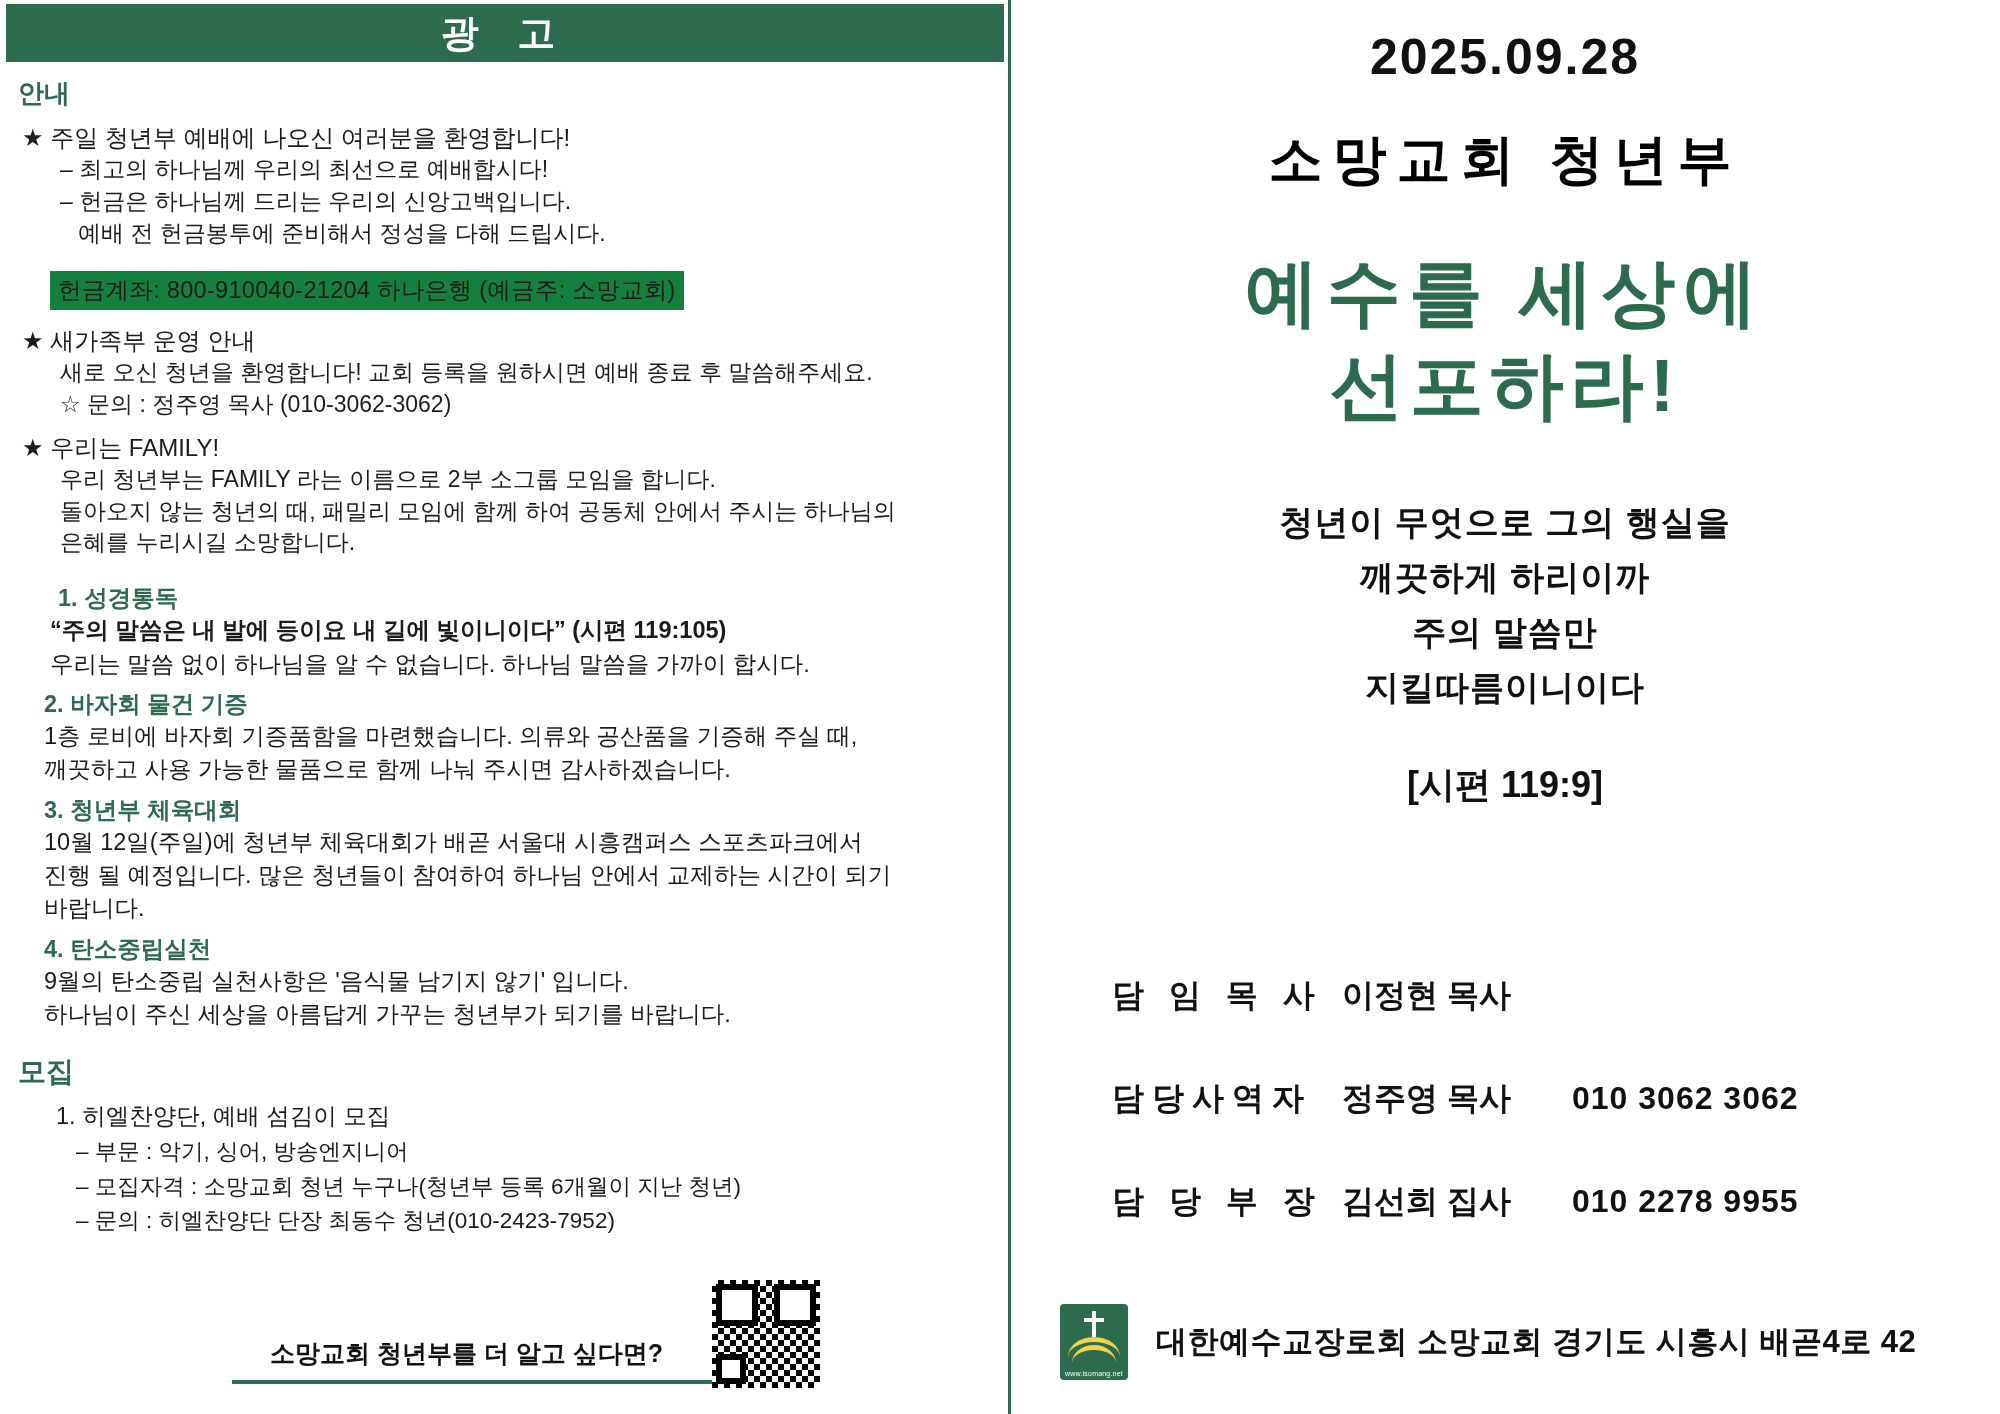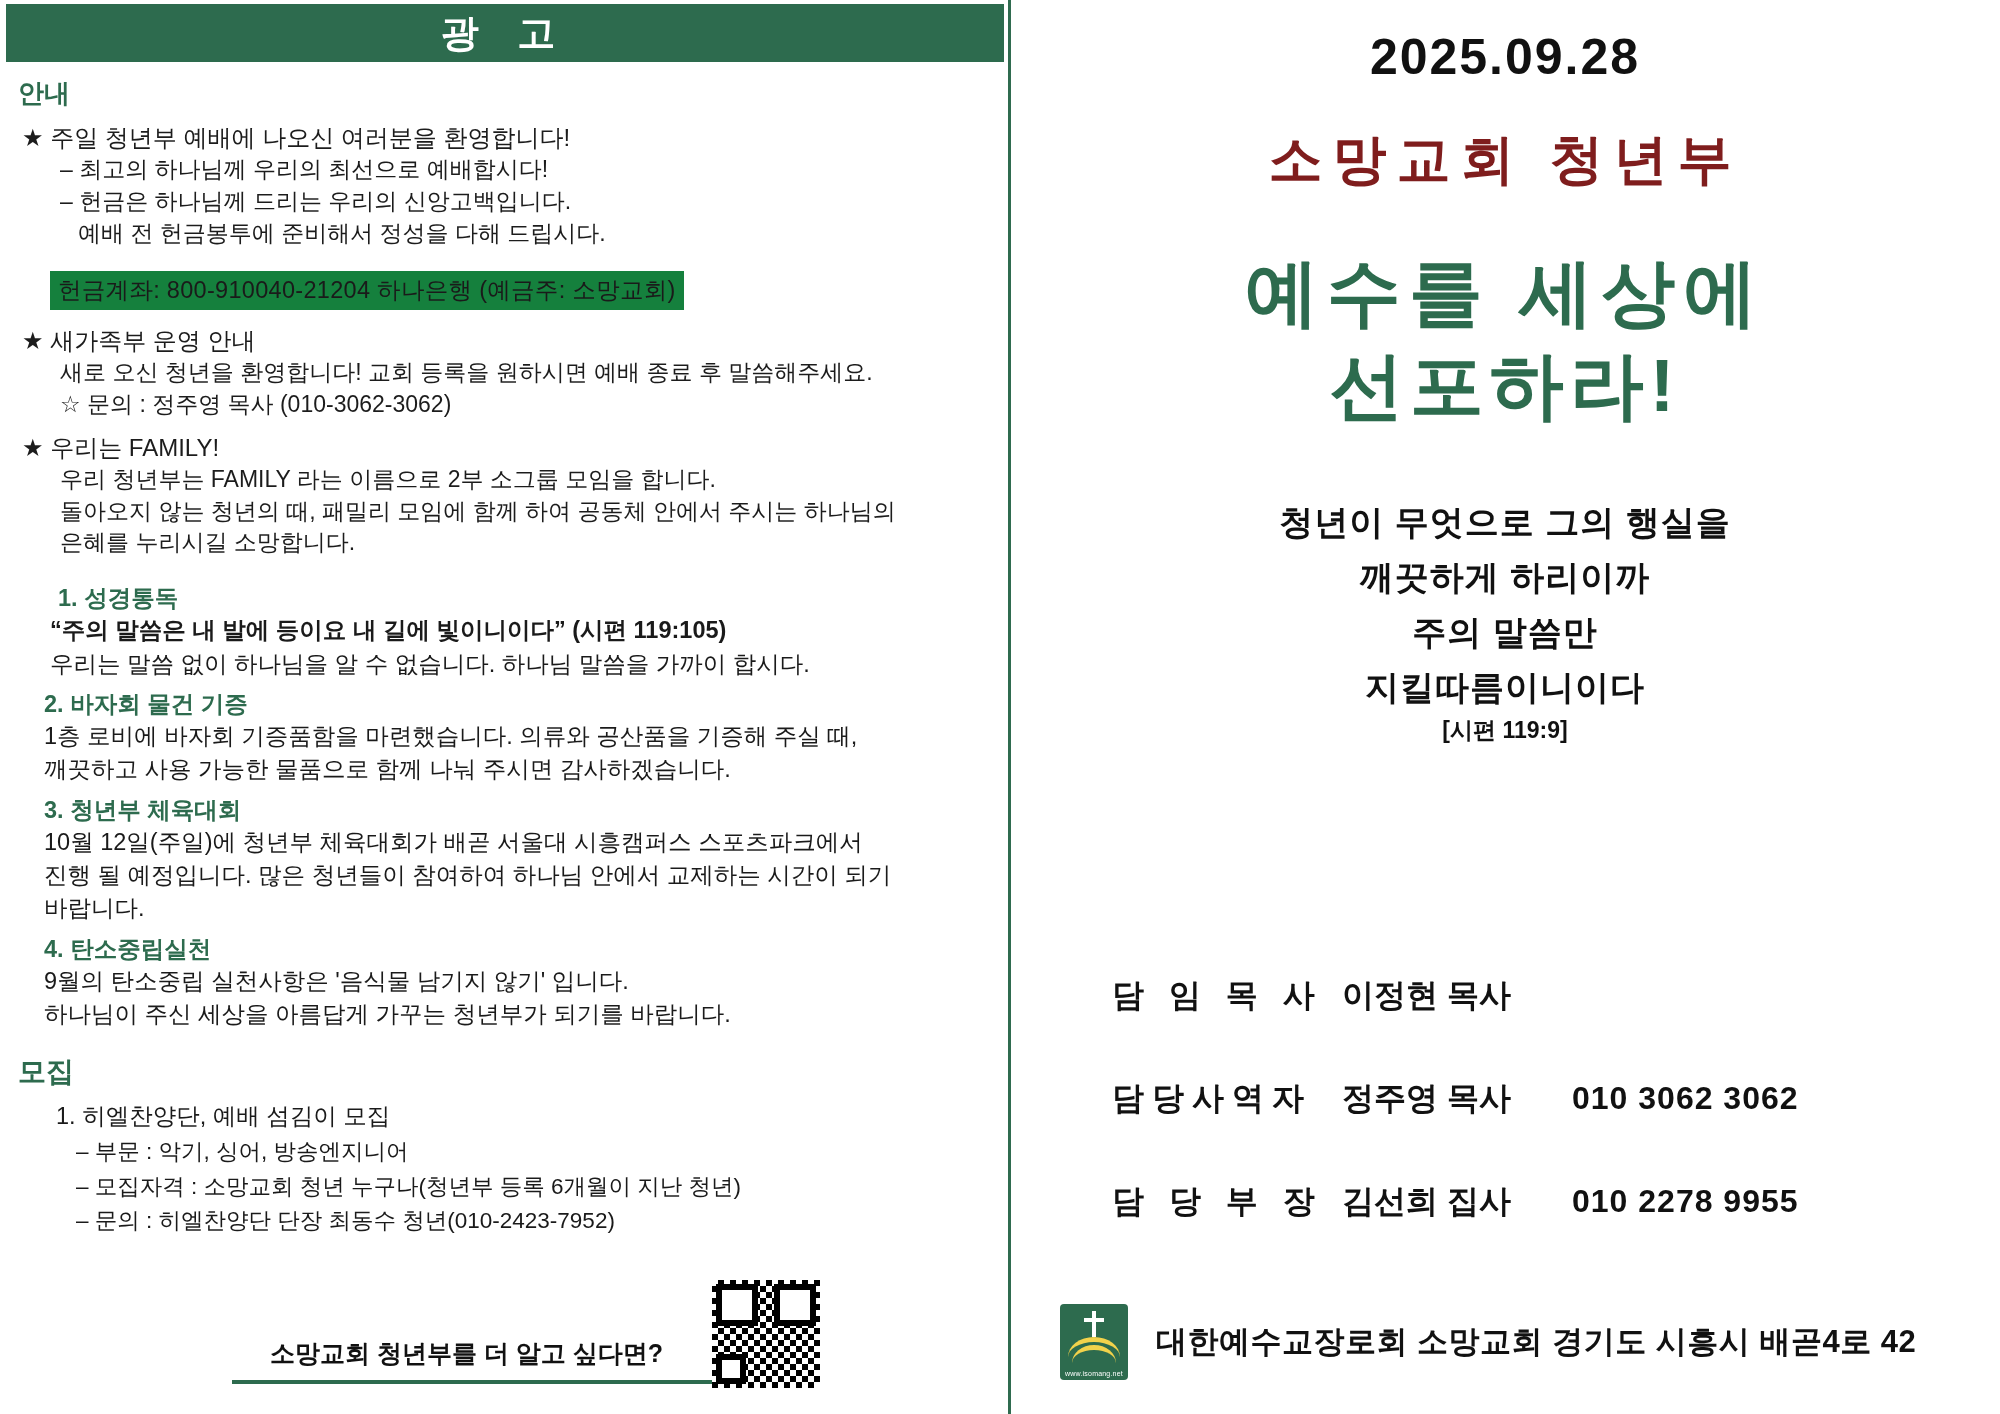--- a/index.html
+++ b/index.html
@@ -141,21 +141,21 @@
     margin-top: 28px;
     font-size: 50px;
     font-weight: bold;
     letter-spacing: 2px;
     color: #111;
   }
   .church {
     margin-top: 38px;
     font-size: 54px;
     font-weight: bold;
-    color: #7f1d1d;
+    color: #000000;
     letter-spacing: 10px;
   }
   .title1 {
     margin-top: 50px;
     font-size: 74px;
     font-weight: bold;
     color: #2d6b4e;
     letter-spacing: 8px;
     line-height: 1.25;
   }
@@ -168,21 +168,22 @@
   }
   .verse {
     margin-top: 63px;
     font-size: 34px;
     font-weight: bold;
     line-height: 1.62;
     color: #111;
     letter-spacing: 1px;
   }
   .ref {
-    font-size: 23px;
+    margin-top: 46px;
+    font-size: 36px;
     font-weight: bold;
     color: #111;
   }
   .staff {
     position: absolute;
     left: 102px;
     bottom: 172px;
     text-align: left;
     width: 820px;
   }

